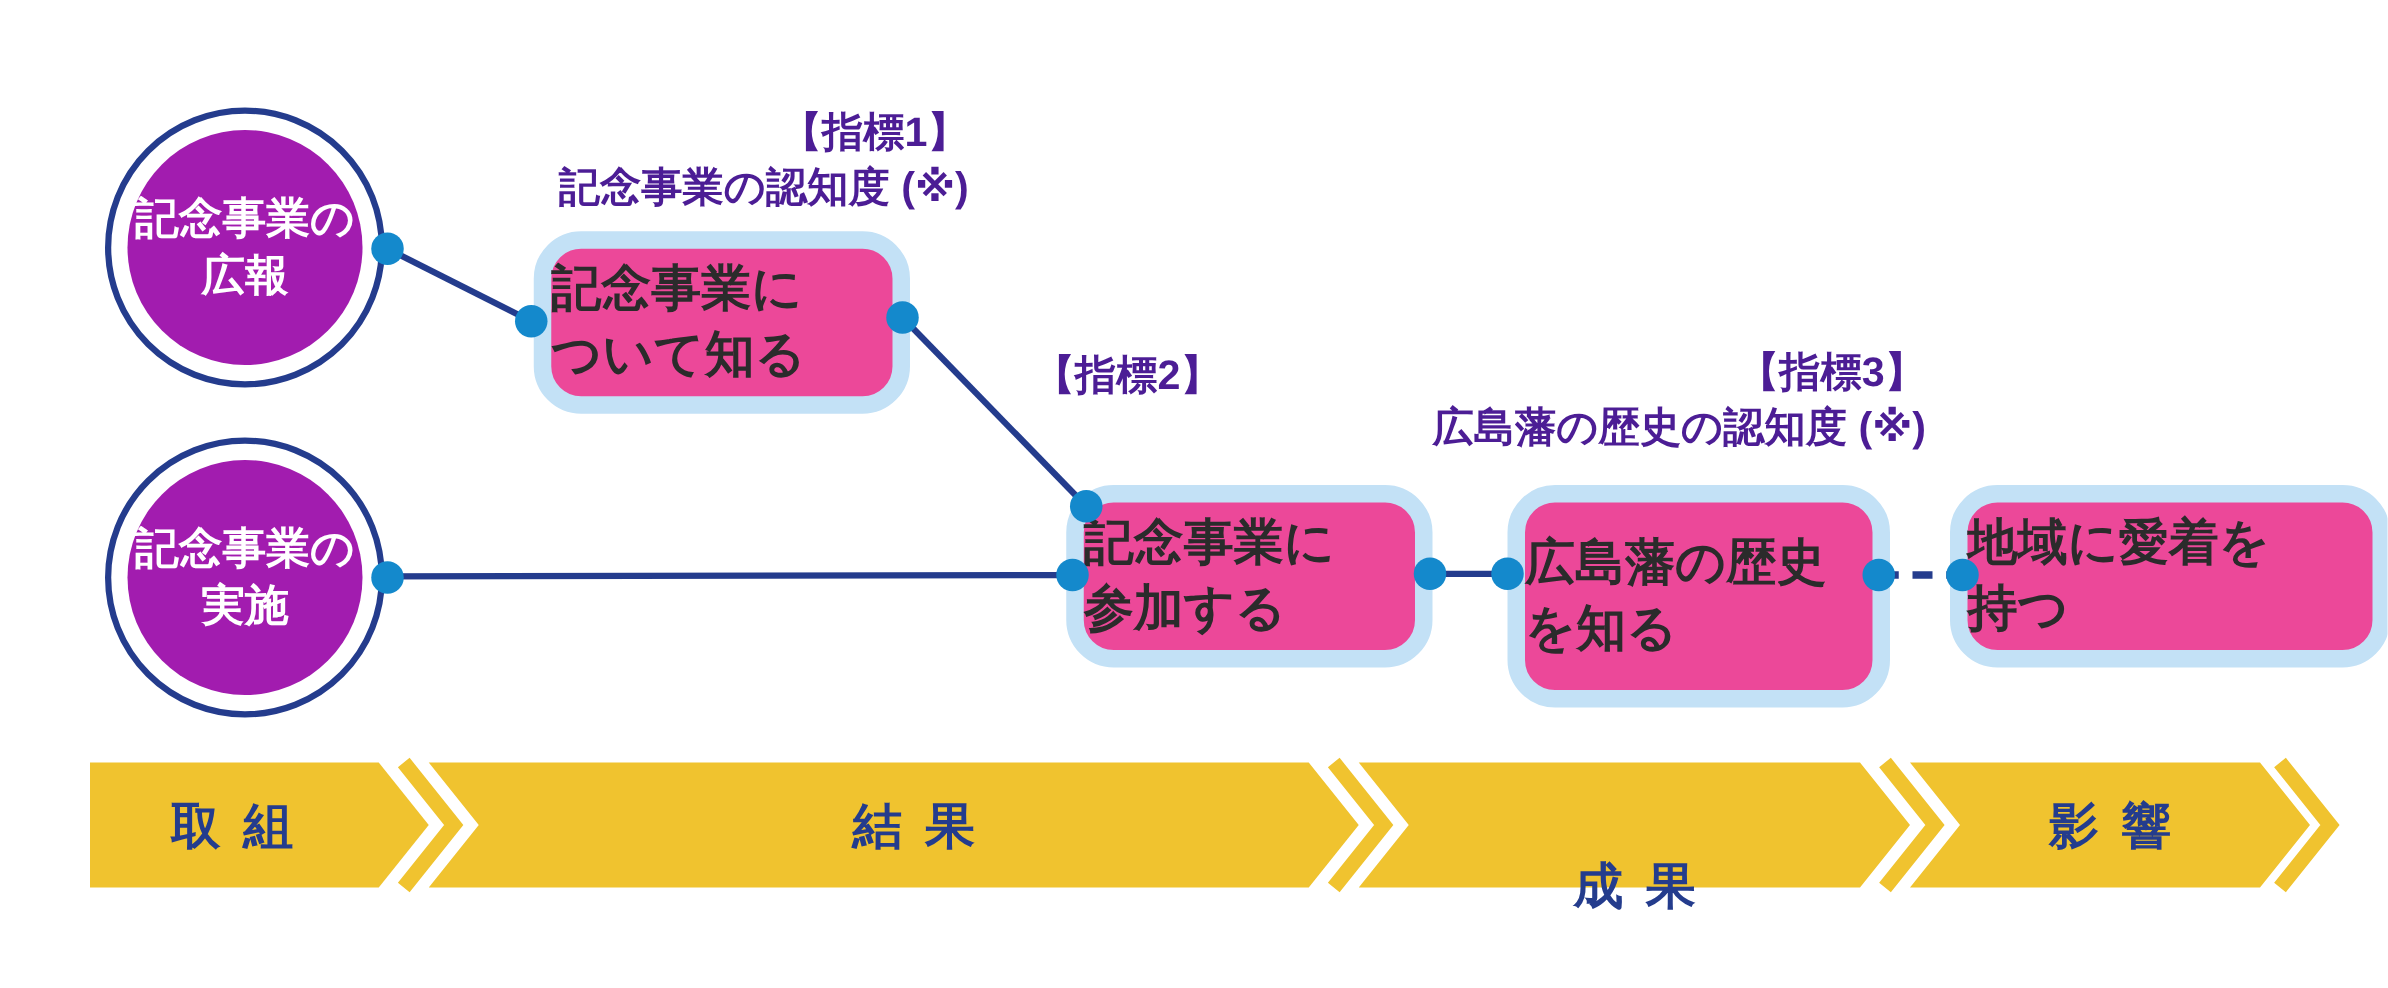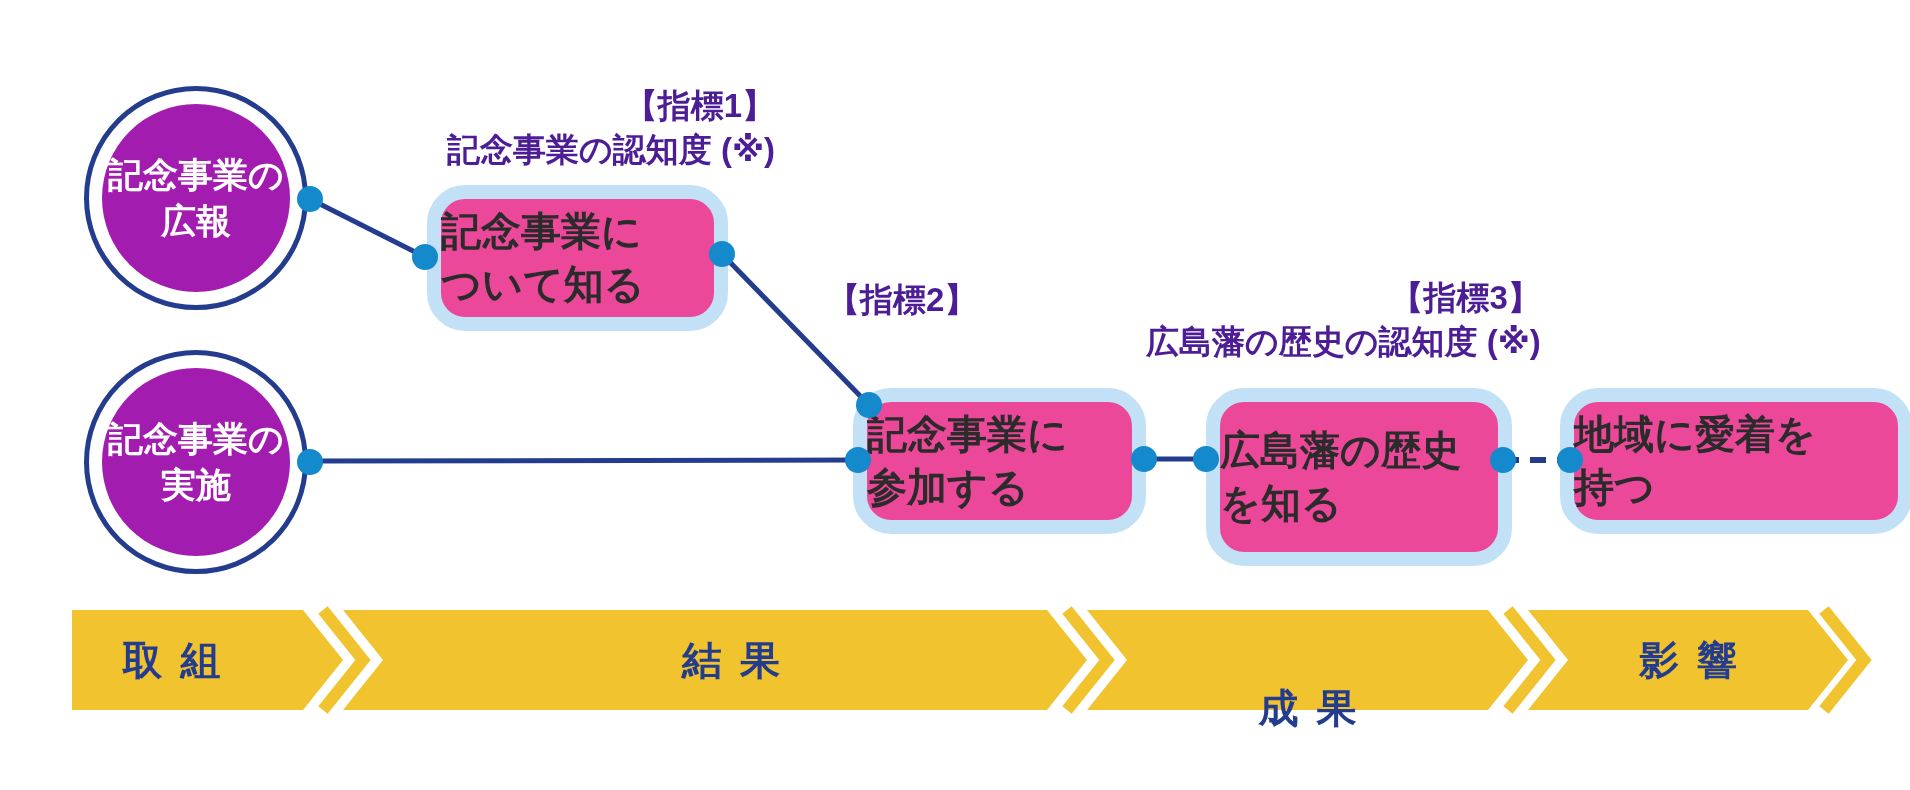--- a/index.html
+++ b/index.html
@@ -121,21 +121,21 @@
 
   <div class="indicator" style="left:827px;top:278px;">
     <div>【指標2】</div>
   </div>
 
   <div class="indicator" style="left:1146px;top:276px;">
     <div>【指標3】</div>
     <div>広島藩の歴史の認知度 (※)</div>
   </div>
 
-  <div class="stage-label" style="left:56px;width:231px;">取組</div>
+  <div class="stage-label" style="left:70px;width:231px;">取組</div>
   <div class="stage-label" style="left:399px;width:664px;">結果</div>
   <div class="stage-label" style="left:1127px;width:361px;margin-top:48px;">成果</div>
   <div class="stage-label" style="left:1568px;width:240px;">影響</div>
 
   <svg class="layer toplayer" viewBox="0 0 1910 790">
     <circle cx="310" cy="199" r="13" fill="#1489cc"></circle>
     <circle cx="425" cy="257" r="13" fill="#1489cc"></circle>
     <circle cx="722" cy="254" r="13" fill="#1489cc"></circle>
     <circle cx="869" cy="405" r="13" fill="#1489cc"></circle>
     <circle cx="858" cy="460" r="13" fill="#1489cc"></circle>

